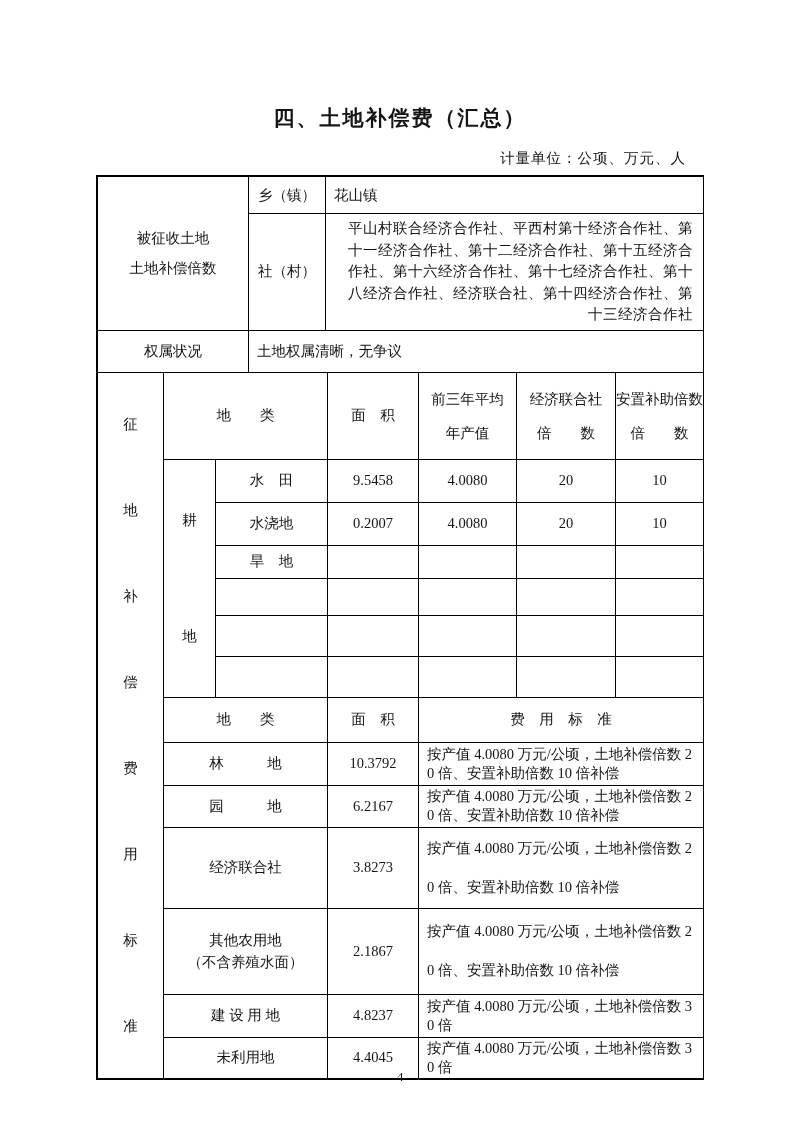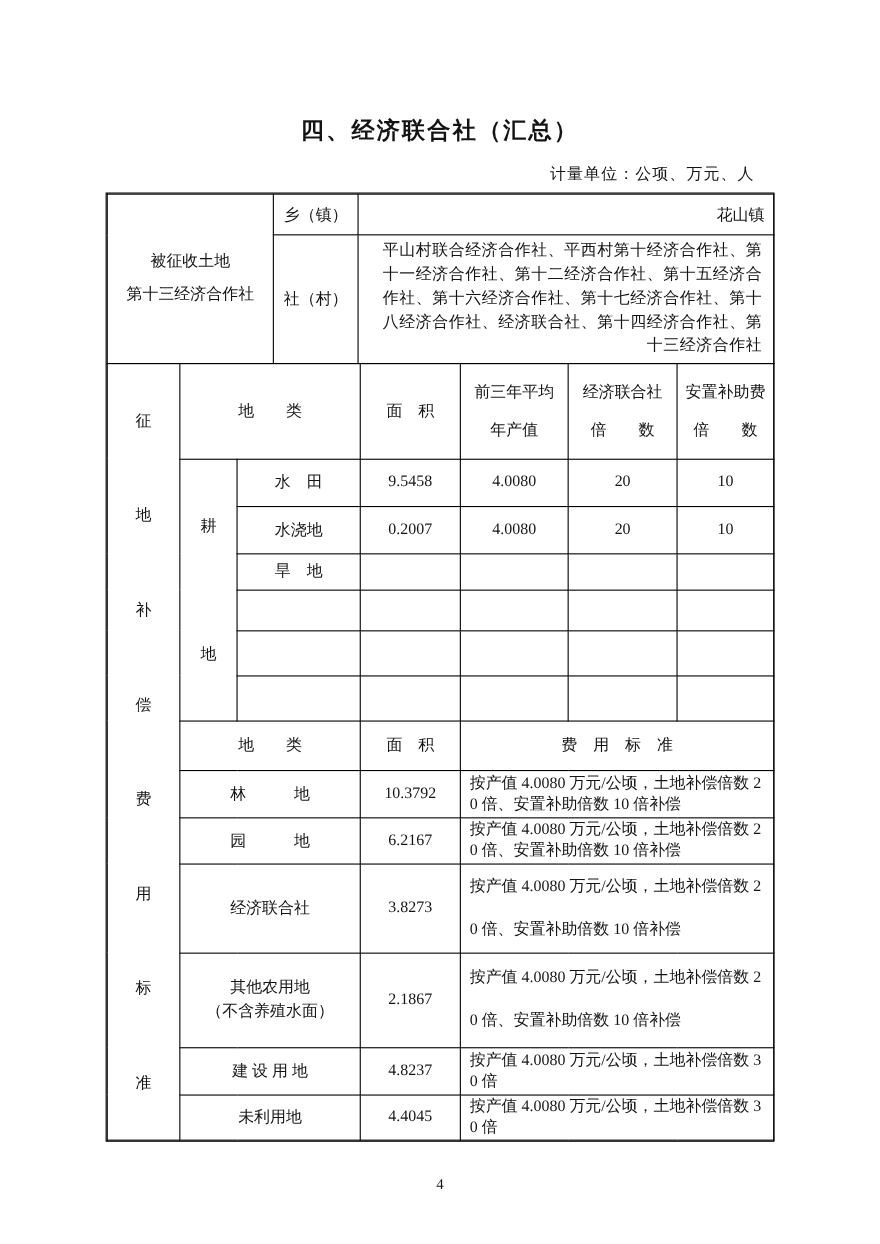--- a/index.html
+++ b/index.html
@@ -21,21 +21,21 @@
   .doc-body {
     position:absolute; top:176px; left:97px; width:606px;
     outline:1px solid #000;
   }
   table { border-collapse:collapse; width:606px; table-layout:fixed; }
   .t2, .t3 { margin-top:-1px; }
   td {
     border:1px solid #000; font-size:14.5px; text-align:center;
     vertical-align:middle; padding:0; overflow:hidden; word-break:break-all;
   }
-  .al { text-align:right; padding:2px 8px; }
+  .al { text-align:left; padding:2px 8px; }
   .list-cell { text-align:right; padding:4px 10px; line-height:21.5px; letter-spacing:0.5px; }
   .pre { white-space:pre-line; }
   .hdr { line-height:34px; }
   .left-head div { line-height:1; }
   .left-head .l2 { margin-top:15px; }
   .vcol { display:flex; flex-direction:column; justify-content:space-around; align-items:center; }
   .vcol-main { height:688px; }
   .vcol-culti { height:232px; }
   .std { text-align:left; padding:1px 6px 1px 8px; line-height:19px; }
   .std-tall { line-height:39px; }
@@ -48,47 +48,59 @@
   .pagenum {
     position:absolute; top:1069px; left:0; width:100%;
     text-align:center; font-size:13.5px;
   }
 </style>
 </head>
 <body>
 
 <div class="page">
 
-  <h1 class="title">四、经济联合社（汇总）</h1>
+  <h1 class="title">四、土地补偿费（汇总）</h1>
   <div class="unit-note">计量单位：公项、万元、人</div>
 
   <div class="doc-body">
 
     <table class="t1">
       <colgroup>
           <col style="width:151px">
           <col style="width:77px">
           <col style="width:378px">
         </colgroup>
       <tbody>
         <tr class="rh37">
           <td rowspan="2" class="left-head">
             <div>被征收土地</div>
-            <div class="l2">第十三经济合作社</div>
+            <div class="l2">土地补偿倍数</div>
           </td>
           <td>乡（镇）</td>
           <td class="al">花山镇</td>
         </tr>
         <tr class="rh108">
           <td>社（村）</td>
           <td class="list-cell">平山村联合经济合作社、平西村第十经济合作社、第十一经济合作社、第十二经济合作社、第十五经济合作社、第十六经济合作社、第十七经济合作社、第十八经济合作社、经济联合社、第十四经济合作社、第十三经济合作社</td>
         </tr>
       </tbody>
     </table>
 
+    <table class="t2">
+      <colgroup>
+          <col style="width:151px">
+          <col style="width:455px">
+        </colgroup>
+      <tbody>
+        <tr class="rh42">
+          <td>权属状况</td>
+          <td class="al">土地权属清晰，无争议</td>
+        </tr>
+      </tbody>
+    </table>
 
     <table class="t3">
       <colgroup>
         <col style="width:66px">
           <col style="width:52px">
           <col style="width:112px">
         <col style="width:91px">
           <col style="width:98px">
           <col style="width:99px">
           <col style="width:88px">
@@ -106,21 +118,21 @@
               <span>标</span>
               <span>准</span>
             </div>
           </td>
           <td colspan="2">地　　类</td>
           <td>面　积</td>
           <td class="pre hdr">前三年平均
 年产值</td>
           <td class="pre hdr">经济联合社
 倍　　数</td>
-          <td class="pre hdr">安置补助费
+          <td class="pre hdr">安置补助倍数
 倍　　数</td>
         </tr>
 
         <tr class="rh43">
           <td rowspan="6">
             <div class="vcol vcol-culti">
               <span>耕</span>
               <span>地</span>
             </div>
           </td>

